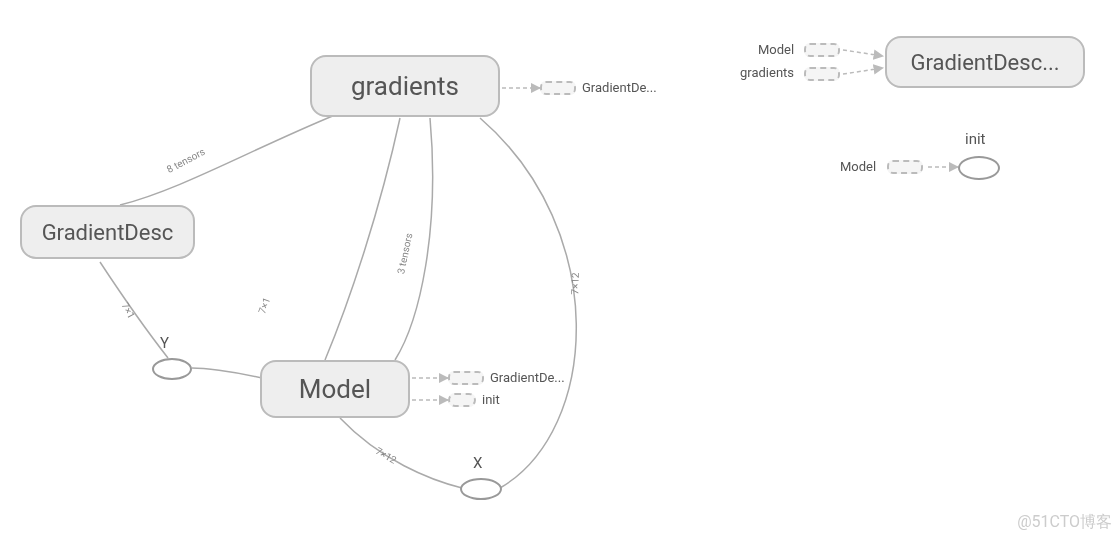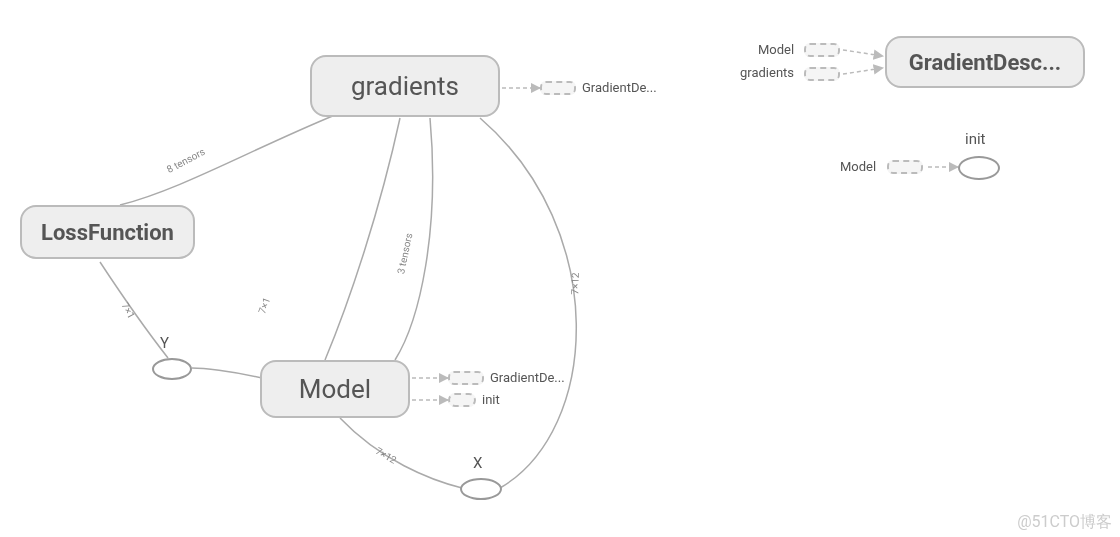--- a/index.html
+++ b/index.html
@@ -27,21 +27,20 @@
       justify-content: center;
       color: #555;
     }
     .node-box.big {
       font-size: 26px;
       padding: 14px 28px;
     }
     .node-box.med {
       font-size: 22px;
       padding: 10px 18px;
-      font-weight: bold;
     }
     .ellipse-node {
       position: absolute;
       border: 2px solid #999;
       border-radius: 50%;
       background: #fff;
     }
     .ghost-pill {
       position: absolute;
       border: 2px dashed #bbb;
@@ -111,21 +110,21 @@
     <line x1="843" y1="74" x2="883" y2="68" marker-end="url(#arrow-dash)"></line>
     <line x1="928" y1="167" x2="958" y2="167" marker-end="url(#arrow-dash)"></line>
   </g>
 </svg>
 
 <div class="node-box big" style="left:310px; top:55px; width:190px; height:62px;">
   <span>gradients</span>
 </div>
 
 <div class="node-box med" style="left:20px; top:205px; width:175px; height:54px;">
-  <span>LossFunction</span>
+  <span>GradientDesc</span>
 </div>
 
 <div class="node-box big" style="left:260px; top:360px; width:150px; height:58px;">
   <span>Model</span>
 </div>
 
 <div class="ellipse-node" style="left:152px; top:358px; width:40px; height:22px;"></div>
 <div class="label" style="left:160px; top:334px;">Y</div>
 
 <div class="ellipse-node" style="left:460px; top:478px; width:42px; height:22px;"></div>

